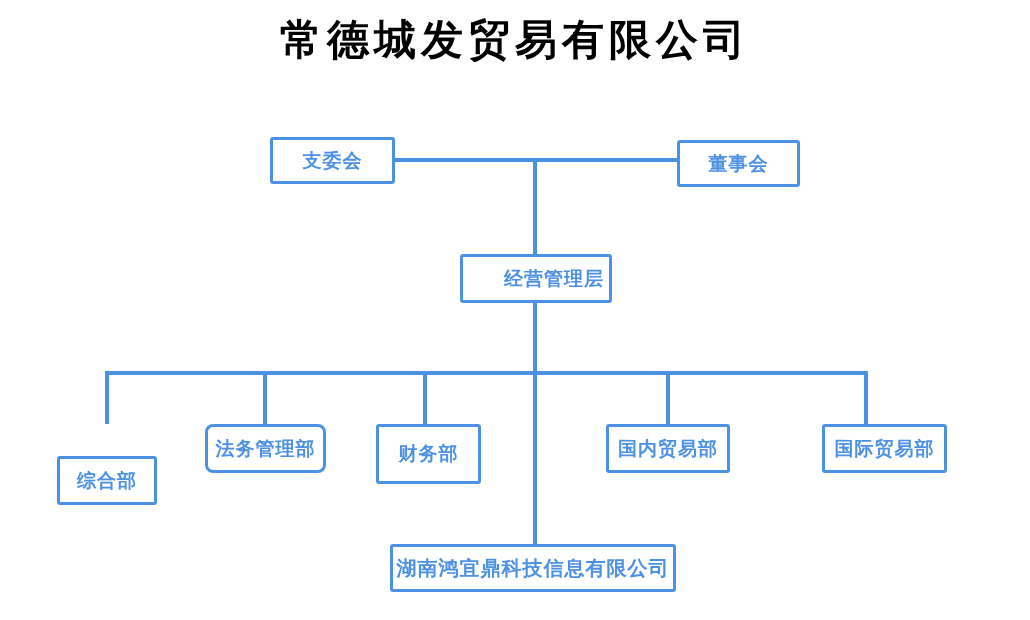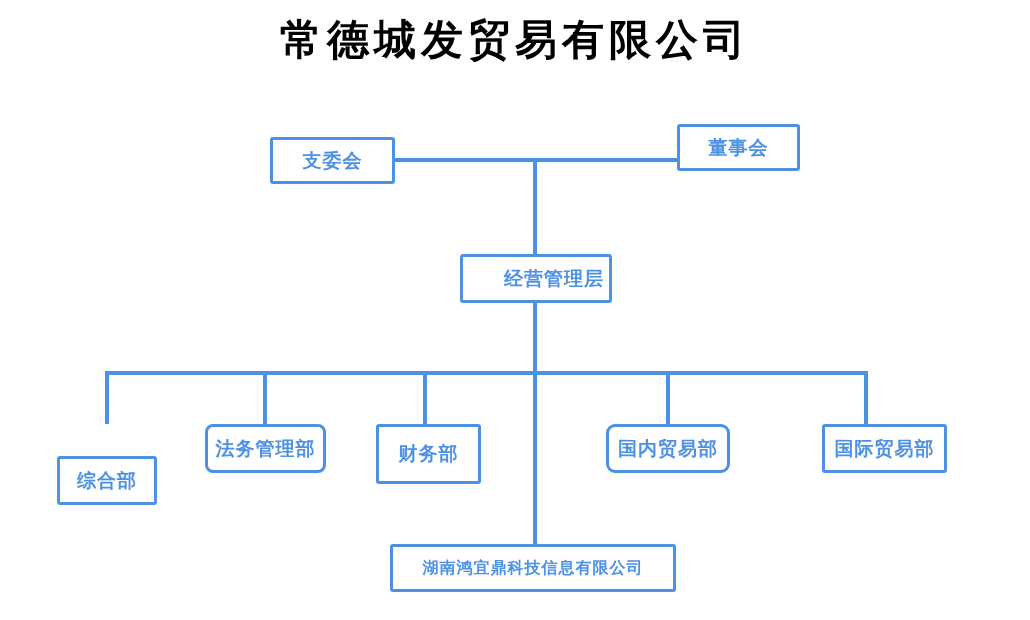--- a/index.html
+++ b/index.html
@@ -53,28 +53,28 @@
   #l-top-v   { left: 533px; top: 158px; width: 4px;  height: 96px; }
   #l-mid-v   { left: 533px; top: 303px; width: 4px;  height: 241px; }
   #l-bar     { left: 105px; top: 371px; width: 763px; height: 4px; }
   #l-drop-1  { left: 105px; top: 371px; width: 4px;  height: 53px; }
   #l-drop-2  { left: 263px; top: 371px; width: 4px;  height: 53px; }
   #l-drop-3  { left: 423px; top: 371px; width: 4px;  height: 53px; }
   #l-drop-4  { left: 666px; top: 371px; width: 4px;  height: 53px; }
   #l-drop-5  { left: 864px; top: 371px; width: 4px;  height: 53px; }
   
   #b-branch   { left: 270px; top: 137px; width: 125px; height: 47px; }
-  #b-board    { left: 677px; top: 124px; width: 123px; height: 47px; font-family: Liberation Mono, monospace; }
+  #b-board    { left: 677px; top: 140px; width: 123px; height: 47px; font-family: Liberation Mono, monospace; }
   #b-mgmt     { left: 460px; top: 254px; width: 152px; height: 49px; padding-left: 36px; }
   #b-general  { left: 57px;  top: 424px; width: 100px; height: 49px; margin-top: 32px; }
   #b-legal    { left: 205px; top: 424px; width: 121px; height: 49px; border-radius: 8px; }
   #b-finance  { left: 376px; top: 424px; width: 105px; height: 60px; }
-  #b-domestic { left: 606px; top: 424px; width: 124px; height: 49px; border-radius: 9px; }
+  #b-domestic { left: 606px; top: 424px; width: 124px; height: 49px; }
   #b-intl     { left: 822px; top: 424px; width: 125px; height: 49px; }
-  #b-subsid   { left: 390px; top: 544px; width: 286px; height: 48px; font-size: 16px; }
+  #b-subsid   { left: 390px; top: 544px; width: 286px; height: 48px; font-size: 20px; }
 </style>
 </head>
 <body>
 
 <div class="canvas">
 
   <h1 class="title">常德城发贸易有限公司</h1>
 
   <div>
     <div class="line" id="l-top-h"></div>

